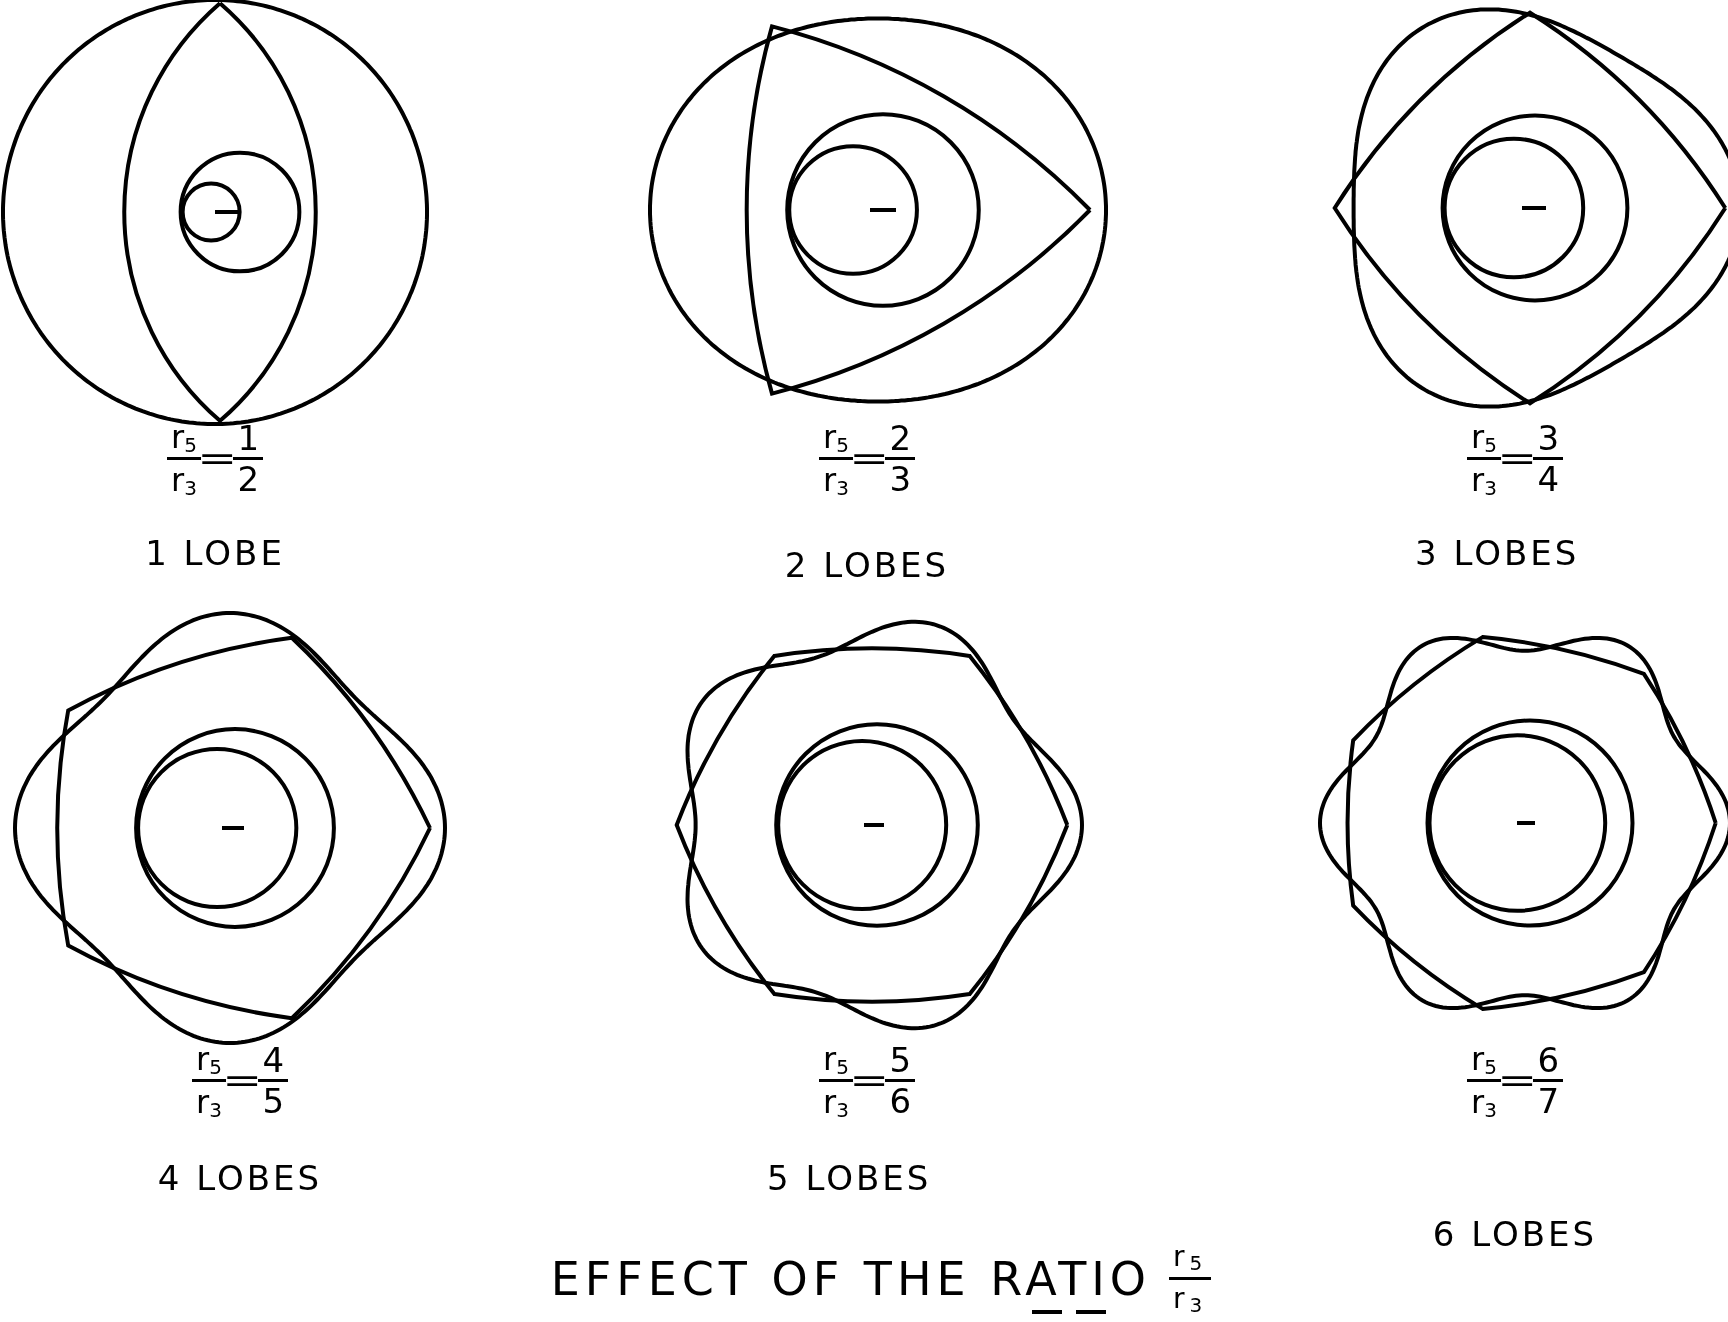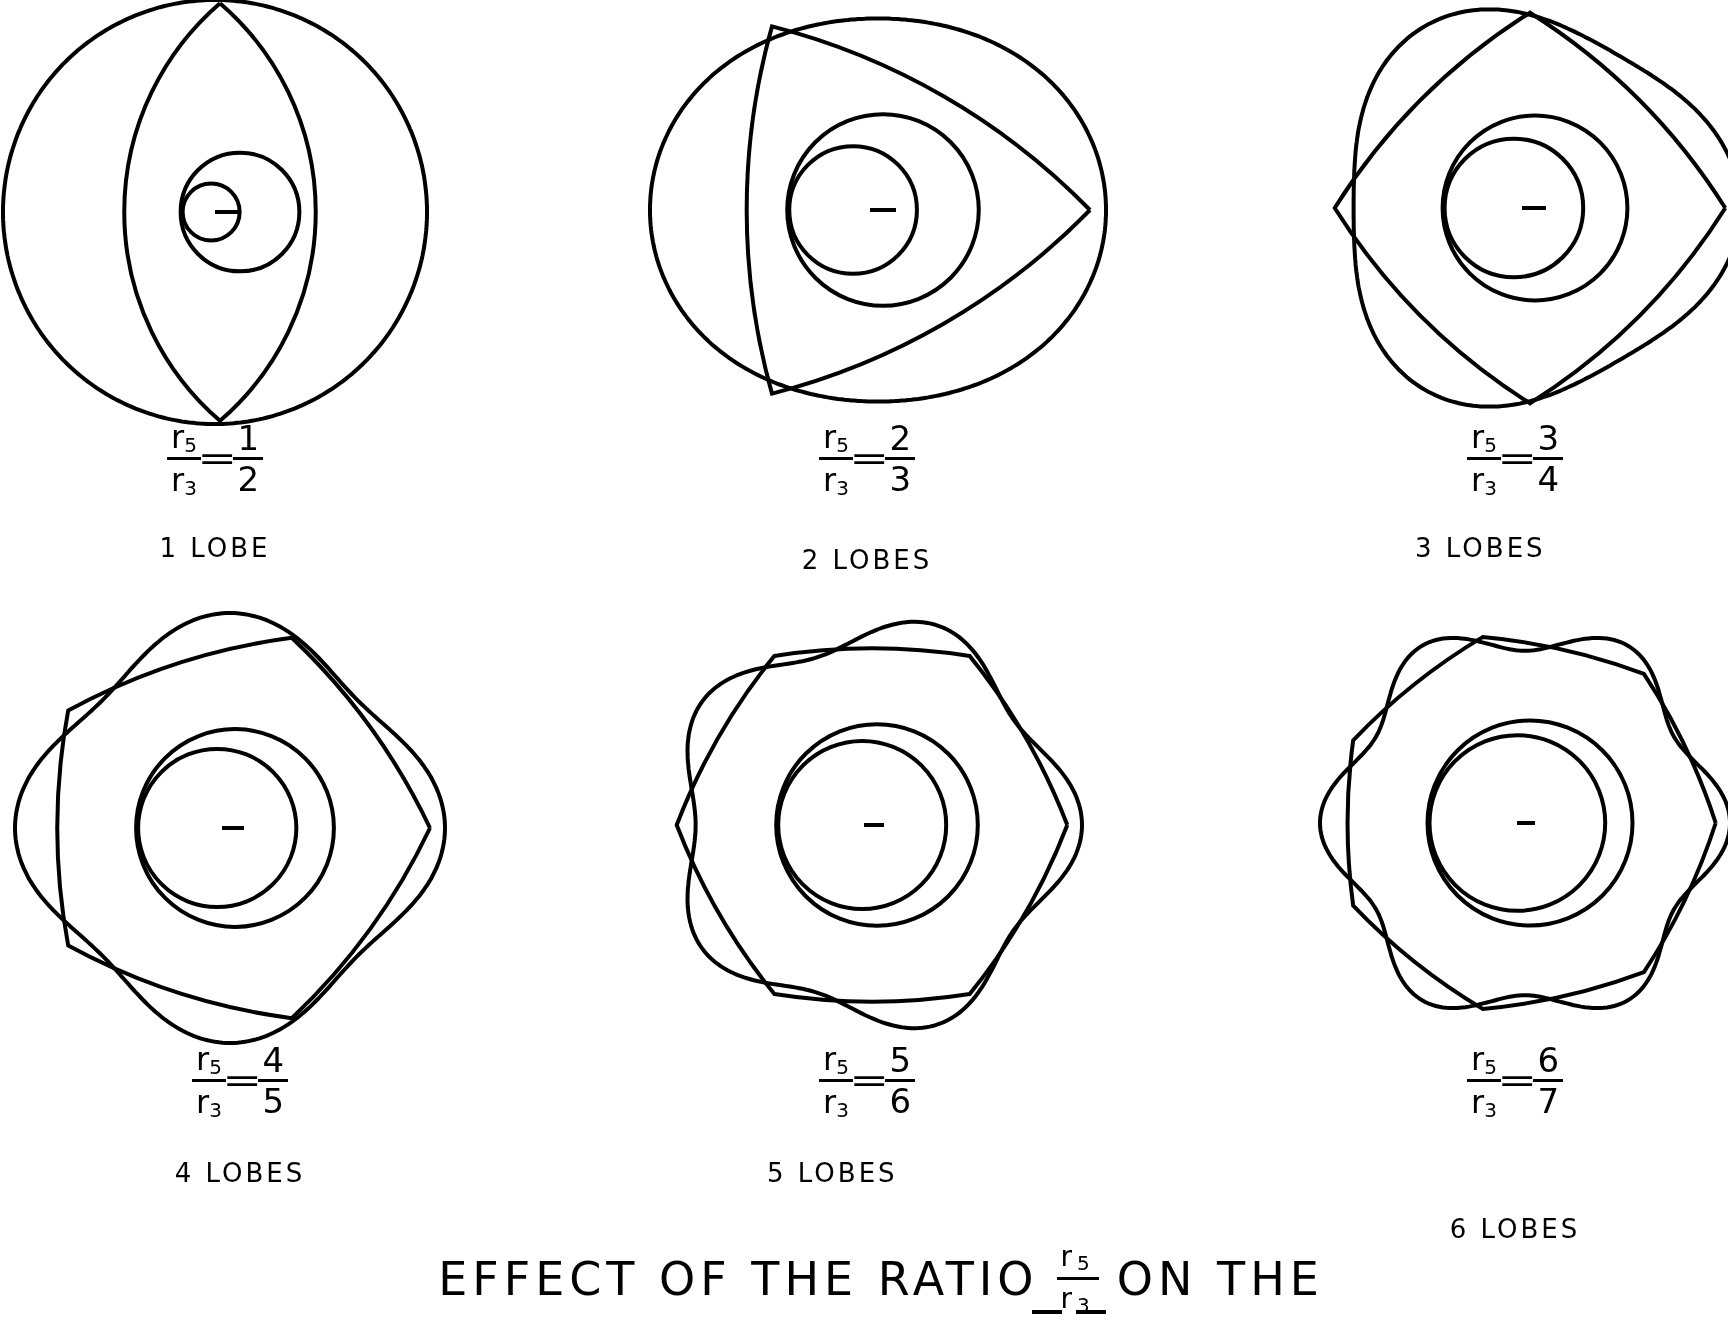--- a/index.html
+++ b/index.html
@@ -7,21 +7,21 @@
          font-family: "DejaVu Sans", "Liberation Sans", sans-serif; color: #000; }
   #figure { position: absolute; left: 0; top: 0; width: 1728px; height: 1322px; }
   .ratio { position: absolute; display: flex; align-items: center; justify-content: center;
            font-size: 34px; line-height: 1; }
   .frac { display: inline-flex; flex-direction: column; align-items: center; }
   .frac .num, .frac .den { display: block; padding: 0 4px; }
   .frac .bar { display: block; width: 100%; height: 3px; background: #000; margin: 2px 0; }
   .r-sym { font-family: "DejaVu Sans", sans-serif; font-size: 32px; }
   .r-sub { font-size: 20px; vertical-align: -4px; }
   .eq { font-size: 34px; margin: 0 2px; transform: scaleX(1.4); display: inline-block; }
-  .lobes { position: absolute; font-size: 26px; letter-spacing: 3px; white-space: nowrap; }
+  .lobes { position: absolute; font-size: 34px; letter-spacing: 3px; white-space: nowrap; }
   .caption { position: absolute; left: 0; width: 1728px; top: 1240px; text-align: center;
              font-size: 46px; letter-spacing: 5px; white-space: nowrap; display: flex;
              align-items: center; justify-content: center; gap: 18px; padding-left: 17px; }
   .caption .frac { font-size: 28px; }
   .caption .frac .bar { height: 3px; }
   .caption-cut { position: absolute; top: 1310px; height: 4px; width: 30px; background: #000; }
 </style>
 </head>
 <body>
 
@@ -157,17 +157,16 @@
       <div class="lobes" style="left: 1415px; width: 200px; text-align: center; top: 1214px;">6 LOBES</div>
     </div>
 
   <div class="caption">
     <span>EFFECT OF THE RATIO</span>
     <span class="frac">
       <span class="num"><span>r</span><span class="r-sub">5</span></span>
       <span class="bar"></span>
       <span class="den"><span>r</span><span class="r-sub">3</span></span>
     </span>
-    <span>ON THE</span>
   </div>
   <div class="caption-cut" style="left:1032px"></div>
   <div class="caption-cut" style="left:1076px"></div>
 </div>
 
 </body></html>

